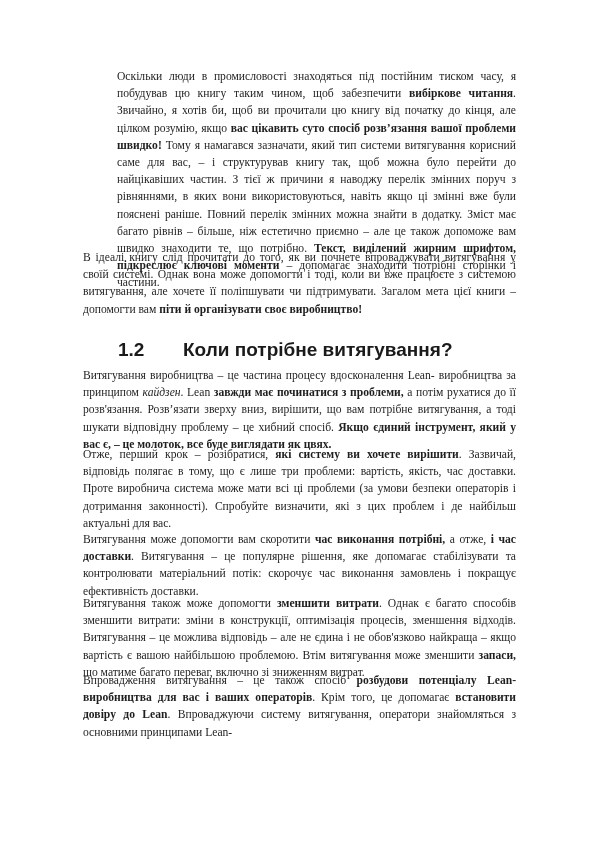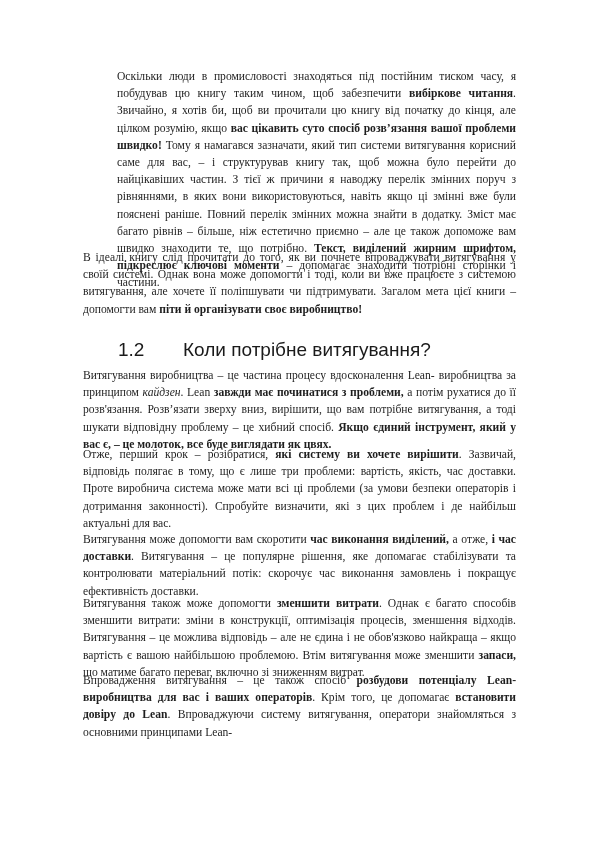--- a/index.html
+++ b/index.html
@@ -5,34 +5,34 @@
   html, body { margin:0; padding:0; background:#ffffff; }
   body { width:600px; height:848px; position:relative; overflow:hidden;
          font-family:"Liberation Serif", "DejaVu Serif", serif; color:#1e1e1e; }
   .page { position:absolute; left:0; top:0; width:600px; height:848px; }
   p { margin:0; font-size:11.6px; line-height:17.2px; text-align:justify; }
   .indented { position:absolute; left:117px; width:399px; top:68px; }
   .block { position:absolute; left:83px; width:433px; }
   .last-line-left { text-align-last:left; }
   b { font-weight:bold; }
   i { }
-  h2 { position:absolute; top:339px; left:118px; margin:0; font-weight:normal;
+  h2 { position:absolute; top:339px; left:118px; margin:0; font-weight:bold;
        font-family:"Liberation Sans", "DejaVu Sans", sans-serif; font-size:19px; color:#1a1a1a; }
   h2 .num { display:inline-block; width:65px; }
 </style>
 </head>
 <body>
 
 <div class="page">
   <p class="indented last-line-left">Оскільки люди в промисловості знаходяться під постійним тиском часу, я побудував цю книгу таким чином, щоб забезпечити <b>вибіркове читання</b>. Звичайно, я хотів би, щоб ви прочитали цю книгу від початку до кінця, але цілком розумію, якщо <b>вас цікавить суто спосіб розв’язання вашої проблеми швидко!</b> Тому я намагався зазначати, який тип системи витягування корисний саме для вас, – і структурував книгу так, щоб можна було перейти до найцікавіших частин. З тієї ж причини я наводжу перелік змінних поруч з рівняннями, в яких вони використовуються, навіть якщо ці змінні вже були пояснені раніше. Повний перелік змінних можна знайти в додатку. Зміст має багато рівнів – більше, ніж естетично приємно – але це також допоможе вам швидко знаходити те, що потрібно. <b>Текст, виділений жирним шрифтом, підкреслює ключові моменти</b> – допомагає знаходити потрібні сторінки і частини.</p>
 
   <p class="block last-line-left" style="top:249px;">В ідеалі книгу слід прочитати до того, як ви почнете впроваджувати витягування у своїй системі. Однак вона може допомогти і тоді, коли ви вже працюєте з системою витягування, але хочете її поліпшувати чи підтримувати. Загалом мета цієї книги – допомогти вам <b>піти й організувати своє виробництво!</b></p>
 
   <h2>
     <span class="num">1.2</span><span>Коли потрібне витягування?</span>
   </h2>
 
   <p class="block last-line-left" style="top:367px;">Витягування виробництва – це частина процесу вдосконалення Lean- виробництва за принципом <i>кайдзен</i>. Lean <b>завжди має починатися з проблеми,</b> а потім рухатися до її розв'язання. Розв’язати зверху вниз, вирішити, що вам потрібне витягування, а тоді шукати відповідну проблему – це хибний спосіб. <b>Якщо єдиний інструмент, який у вас є, – це молоток, все буде виглядати як цвях.</b></p>
   <p class="block last-line-left" style="top:446px;">Отже, перший крок – розібратися, <b>які систему ви хочете вирішити</b>. Зазвичай, відповідь полягає в тому, що є лише три проблеми: вартість, якість, час доставки. Проте виробнича система може мати всі ці проблеми (за умови безпеки операторів і дотримання законності). Спробуйте визначити, які з цих проблем і де найбільш актуальні для вас.</p>
-  <p class="block last-line-left" style="top:531px;">Витягування може допомогти вам скоротити <b>час виконання виділений,</b> а отже, <b>і час доставки</b>. Витягування – це популярне рішення, яке допомагає стабілізувати та контролювати матеріальний потік: скорочує час виконання замовлень і покращує ефективність доставки.</p>
+  <p class="block last-line-left" style="top:531px;">Витягування може допомогти вам скоротити <b>час виконання потрібні,</b> а отже, <b>і час доставки</b>. Витягування – це популярне рішення, яке допомагає стабілізувати та контролювати матеріальний потік: скорочує час виконання замовлень і покращує ефективність доставки.</p>
   <p class="block last-line-left" style="top:595px;">Витягування також може допомогти <b>зменшити витрати</b>. Однак є багато способів зменшити витрати: зміни в конструкції, оптимізація процесів, зменшення відходів. Витягування – це можлива відповідь – але не єдина і не обов'язково найкраща – якщо вартість є вашою найбільшою проблемою. Втім витягування може зменшити <b>запаси,</b> що матиме багато переваг, включно зі зниженням витрат.</p>
   <p class="block last-line-left" style="top:672px;">Впровадження витягування – це також спосіб <b>розбудови потенціалу Lean-виробництва для вас і ваших операторів</b>. Крім того, це допомагає <b>встановити довіру до Lean</b>. Впроваджуючи систему витягування, оператори знайомляться з основними принципами Lean-</p>
 </div>
 
 </body></html>

